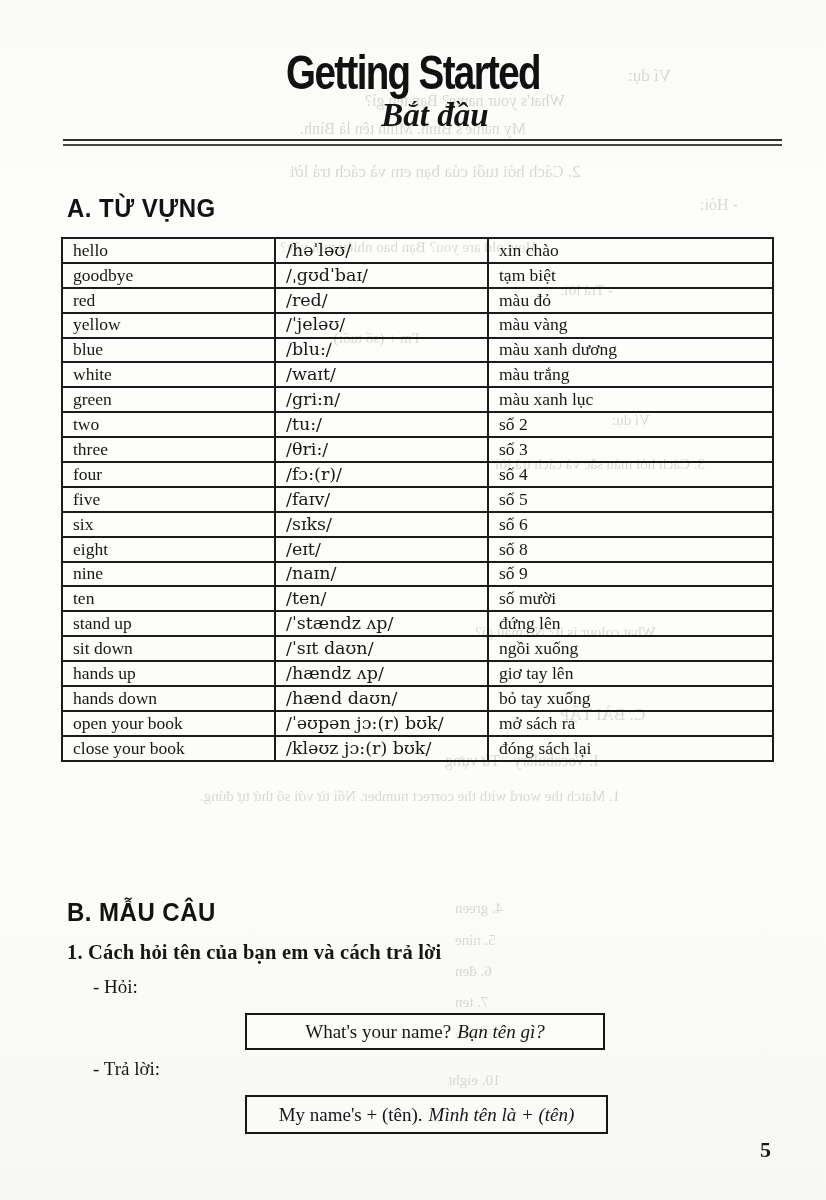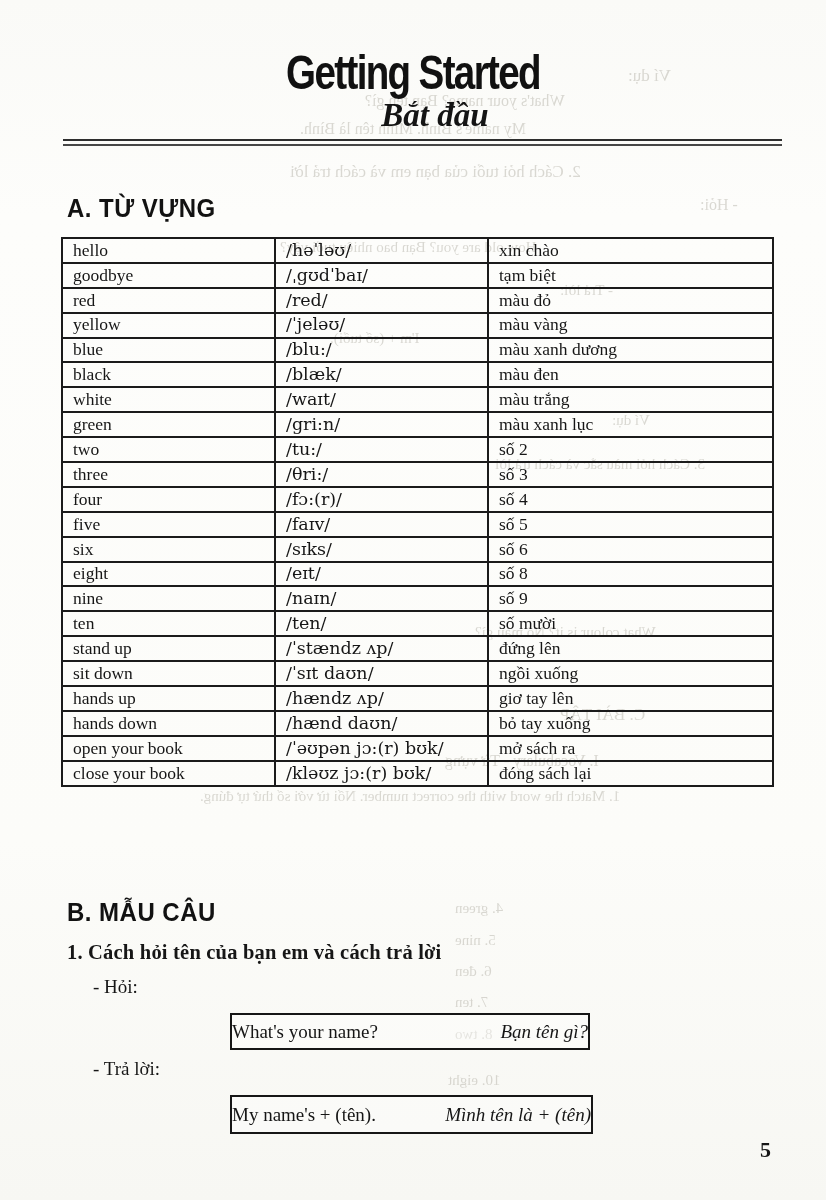--- a/index.html
+++ b/index.html
@@ -84,23 +84,23 @@
   .pattern-title{
     position:absolute;left:67px;top:941px;
     font-weight:700;font-size:20.5px;letter-spacing:.2px;text-align:center;
   }
   .dash-label{
     position:absolute;left:93px;top:976px;
     font-size:19px;
   }
   .dash-label.answer{top:1058px;}
   .pattern-box{
-    position:absolute;left:230px;width:356px;height:33px;
+    position:absolute;left:245px;width:356px;height:33px;
     border:2.5px solid #161616;
-    display:flex;align-items:center;justify-content:space-between;
+    display:flex;align-items:center;justify-content:center;
     gap:6px;
     font-size:19px;
     background:rgba(255,255,255,.35);
   }
   .box-ask{top:1013px;}
   .box-answer{top:1095px;width:359px;height:35px;}
   .pattern-box em{font-style:italic;}
   
   .page-num{
     position:absolute;left:760px;top:1137px;
@@ -168,25 +168,20 @@
             <td>yellow</td>
             <td class="ipa">/ˈjeləʊ/</td>
             <td>màu vàng</td>
           </tr>
           <tr>
             <td>blue</td>
             <td class="ipa">/blu:/</td>
             <td>màu xanh dương</td>
           </tr>
           <tr>
-            <td>black</td>
-            <td class="ipa">/blæk/</td>
-            <td>màu đen</td>
-          </tr>
-          <tr>
             <td>white</td>
             <td class="ipa">/waɪt/</td>
             <td>màu trắng</td>
           </tr>
           <tr>
             <td>green</td>
             <td class="ipa">/gri:n/</td>
             <td>màu xanh lục</td>
           </tr>
           <tr>

